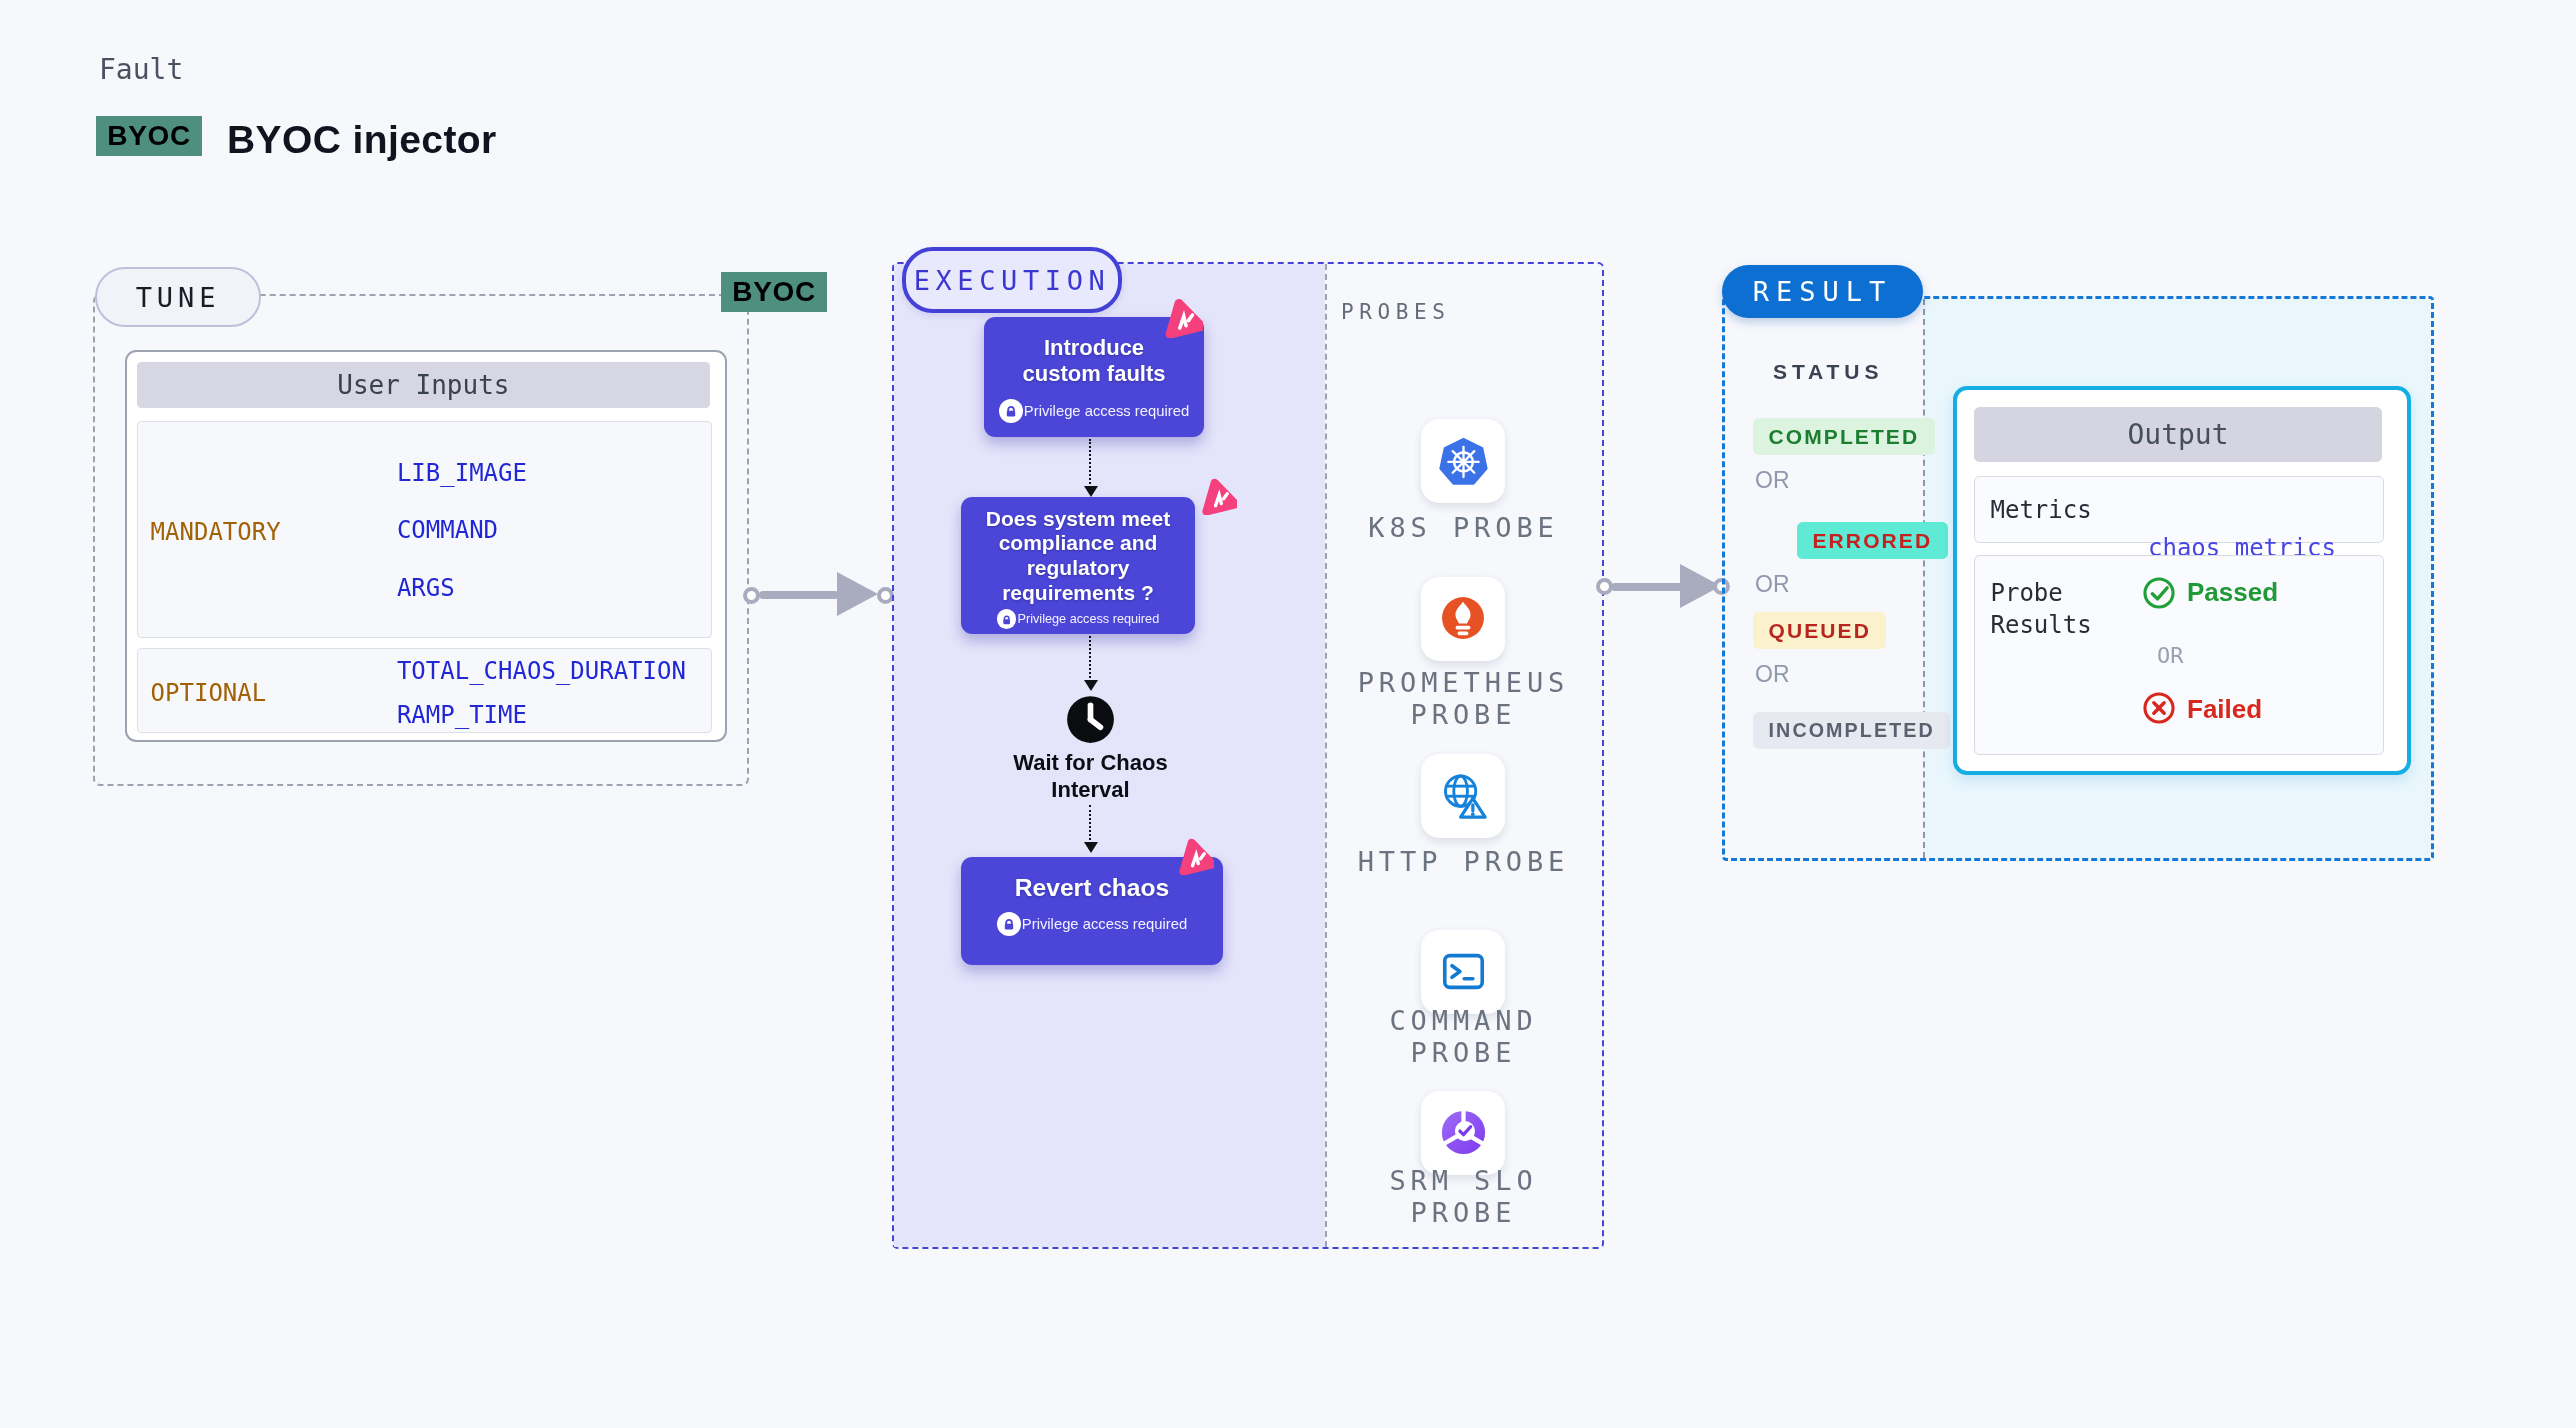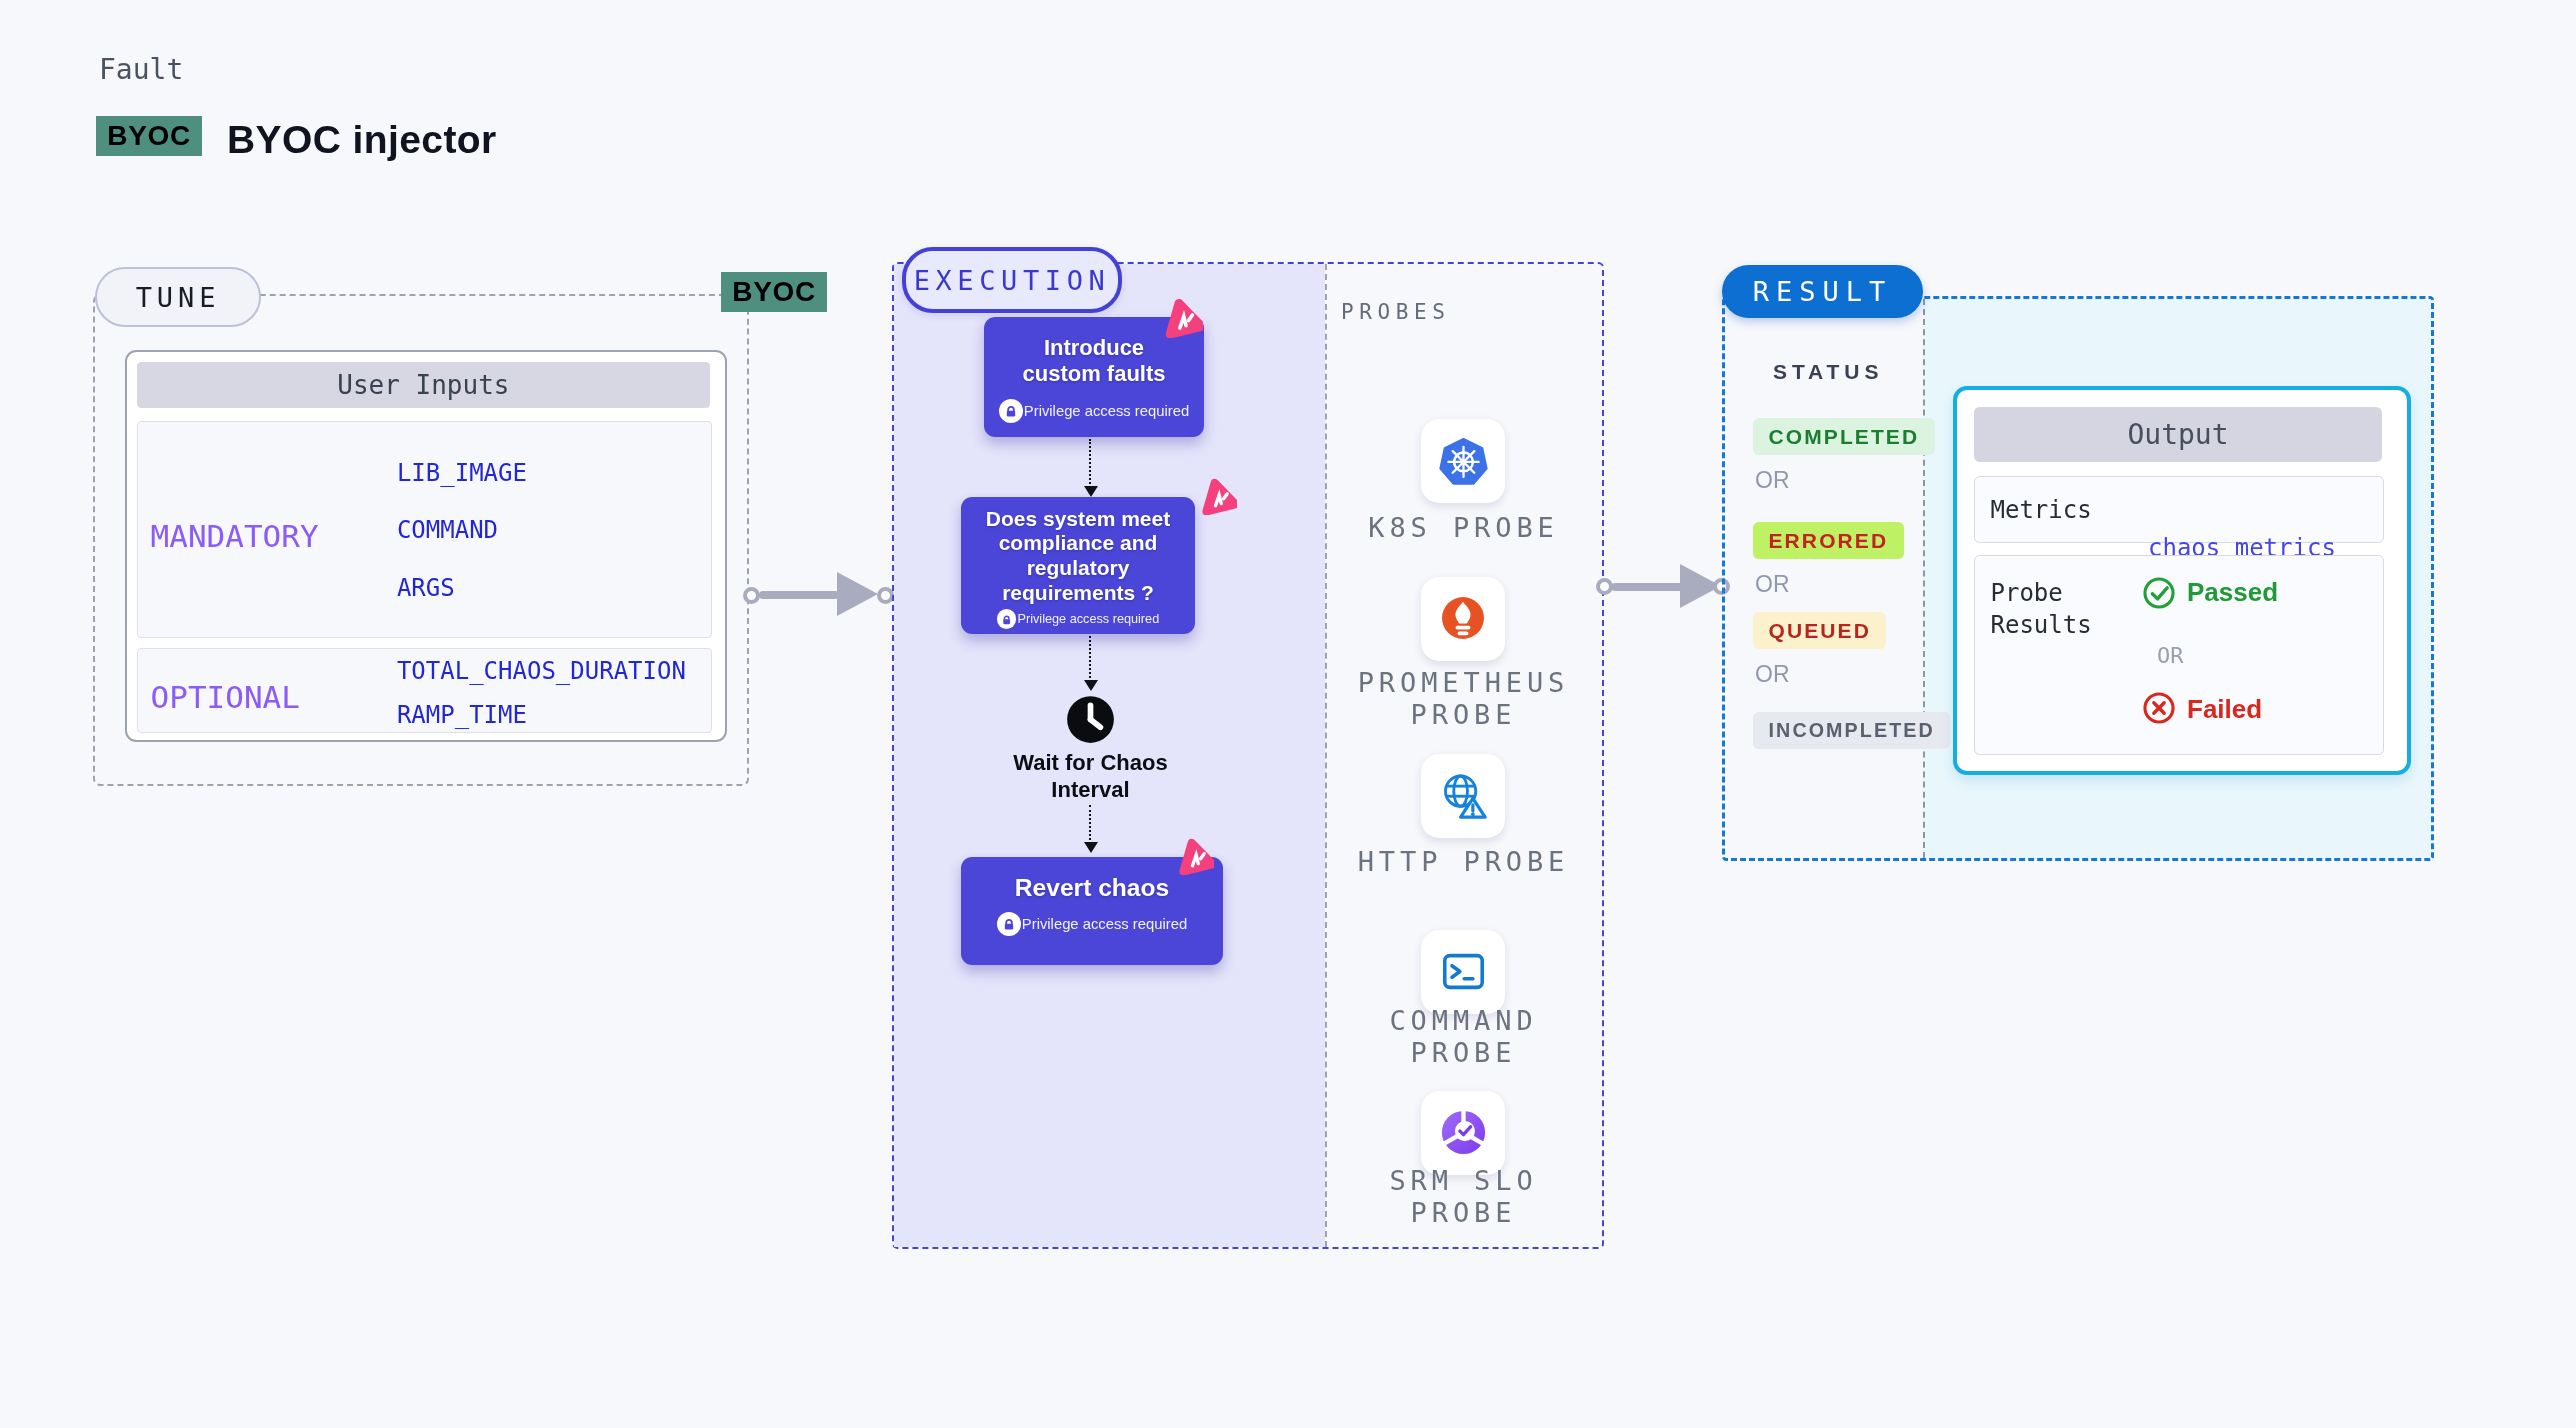--- a/index.html
+++ b/index.html
@@ -31,21 +31,21 @@
   .exec-pill{background:#e9e9fd;border:4.2px solid #4441d6;color:#3b38cf;
              font-size:27px;letter-spacing:5.6px;box-shadow:0 2.8px 7px rgba(60,60,180,.12);}
   .result-pill{background:#0c6fd1;color:#fff;font-size:27px;letter-spacing:7px;
                box-shadow:0 4.2px 9.9px rgba(10,80,170,.25);}
 
   
   .ui-card{background:#fff;border:2.8px solid #9ca3af;border-radius:11.3px;}
   .ui-head{background:#d6d7e2;border-radius:4.2px;display:flex;align-items:center;
            justify-content:center;font-size:26px;color:#3a4150;}
   .ui-row{background:#f7f8fc;border:1.4px solid #dcdee8;border-radius:4.2px;}
-  .ui-label{font-size:31px;color:#8b5cf6;}
+  .ui-label{font-size:24px;color:#a16207;}
   .ui-val{font-size:24px;color:#2127d4;}
 
   
   .step-box{background:#4b46d8;border-radius:11.3px;color:#fff;text-align:center;
             box-shadow:0 7px 12.7px rgba(50,46,160,.30);}
   .step-title{font-weight:700;color:#fff;text-shadow:0 1.4px 2.8px rgba(0,0,0,.25);}
   .priv{display:flex;align-items:center;justify-content:center;gap:1px;}
   .priv-txt{color:#f2f2ff;font-size:14.8px;font-weight:500;}
   .priv-circ{background:#fff;border-radius:50%;display:flex;align-items:center;justify-content:center;}
   .dotted-conn{border-left:2.8px dotted #0f1115;}
@@ -65,21 +65,21 @@
   .arrow-line{background:#a9acbe;height:7.7px;border-radius:4.2px;}
   .arrow-head{width:0;height:0;border-top:22.5px solid transparent;border-bottom:22.5px solid transparent;
               border-left:41px solid #a9acbe;}
   .conn-dot{width:9.1px;height:9.1px;background:#fdfdfe;border:4.2px solid #a9acbe;border-radius:50%;}
 
   
   .status-title{font-size:21px;color:#3a4150;letter-spacing:4.9px;font-weight:700;}
   .status-badge{display:inline-flex;align-items:center;border-radius:5.6px;height:37px;
                 padding:0 15.5px;font-weight:700;font-size:21px;letter-spacing:2.1px;}
   .b-completed{background:#dcf3df;color:#1c7e31;}
-  .b-errored{background:#bef264;color:#c32222;}
+  .b-errored{background:#5eead4;color:#c32222;margin-left:44px;}
   .b-queued{background:#fbf1cc;color:#b7251f;}
   .b-incompleted{background:#e7e9f0;color:#59616f;}
   .or-label{font-size:23px;color:#9098ac;}
 
   
   .output-box{background:#fff;border:4.2px solid #14aee2;border-radius:14px;
               box-shadow:0 5.6px 12.7px rgba(20,130,190,.15);}
   .output-head{background:#d4d5e1;border-radius:5.6px;display:flex;align-items:center;
                justify-content:center;font-size:28px;color:#474e5d;}
   .out-row{background:#fafbfe;border:1.4px solid #d8dae3;border-radius:5.6px;}

